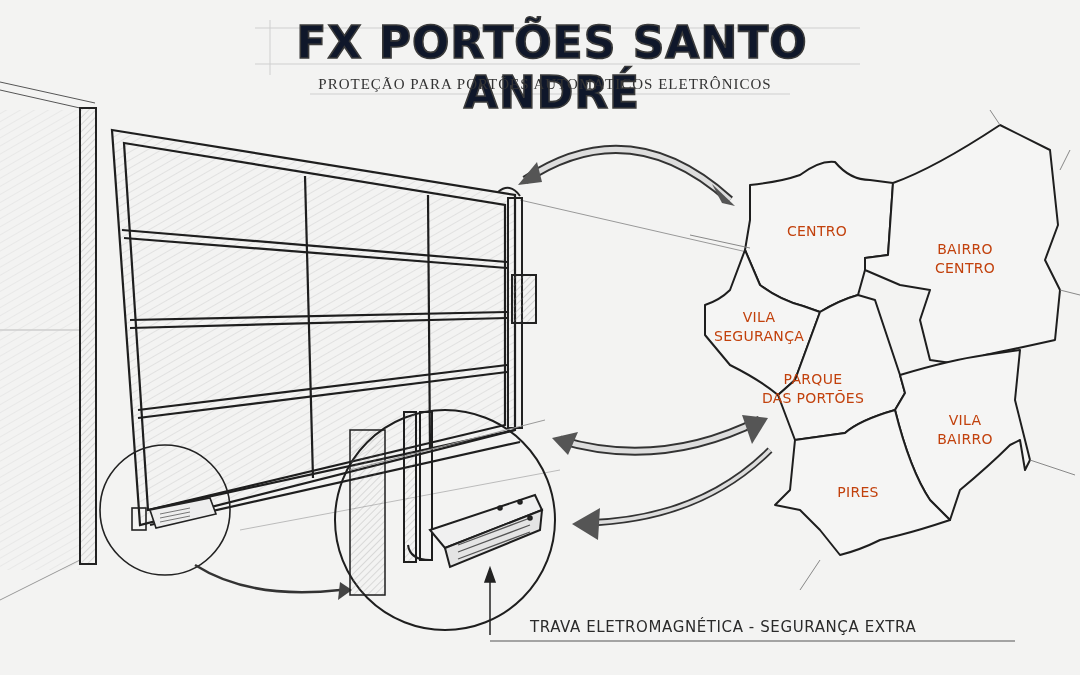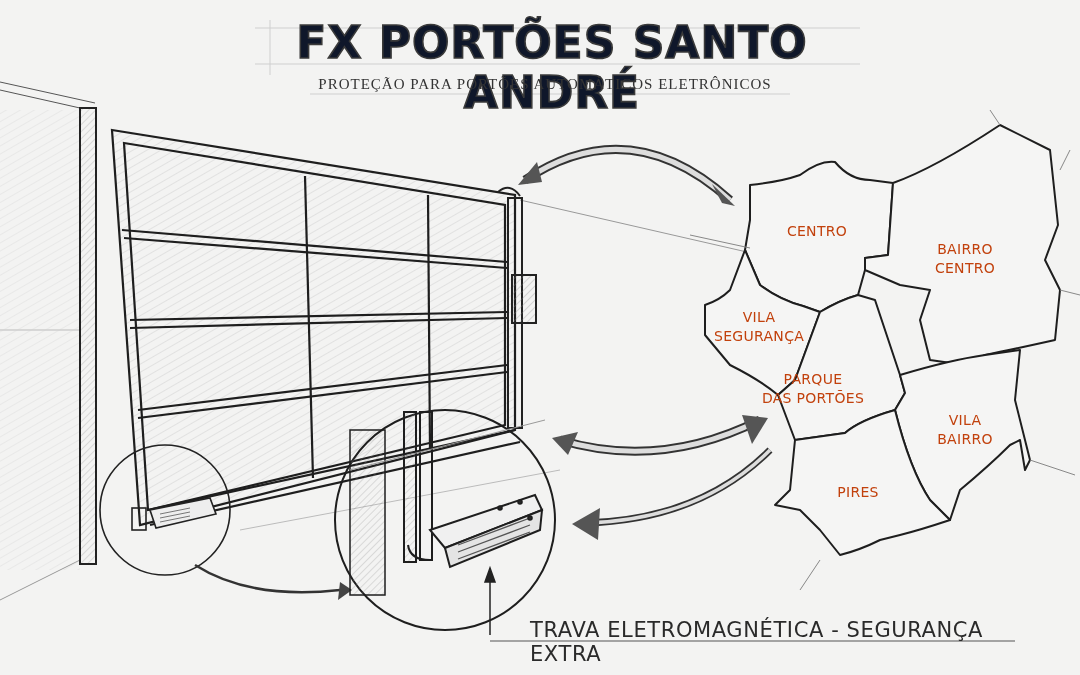--- a/index.html
+++ b/index.html
@@ -23,21 +23,21 @@
     position: absolute; left: 300px; top: 74px; width: 490px;
     font-size: 15px; letter-spacing: 1px; text-align: center;
     color: #333; line-height: 20px; font-family: Liberation Serif, serif;
   }
   .region-label {
     position: absolute; font-size: 14px; color: #c2410c;
     text-align: center; line-height: 19px; letter-spacing: 0.3px;
   }
   .caption {
     position: absolute; left: 530px; top: 618px; width: 500px;
-    font-size: 21px; color: #2a2a2a; letter-spacing: 0.6px;
+    font-size: 15px; color: #2a2a2a; letter-spacing: 0.6px;
   }
 </style>
 </head>
 <body>
 
 <svg class="canvas" viewBox="0 0 1080 675" width="1080" height="675">
   <defs>
     <pattern id="hatch" width="5" height="5" patternUnits="userSpaceOnUse" patternTransform="rotate(45)">
       <line x1="0" y1="0" x2="0" y2="5" stroke="#8a8a8a" stroke-width="1"></line>
     </pattern>

